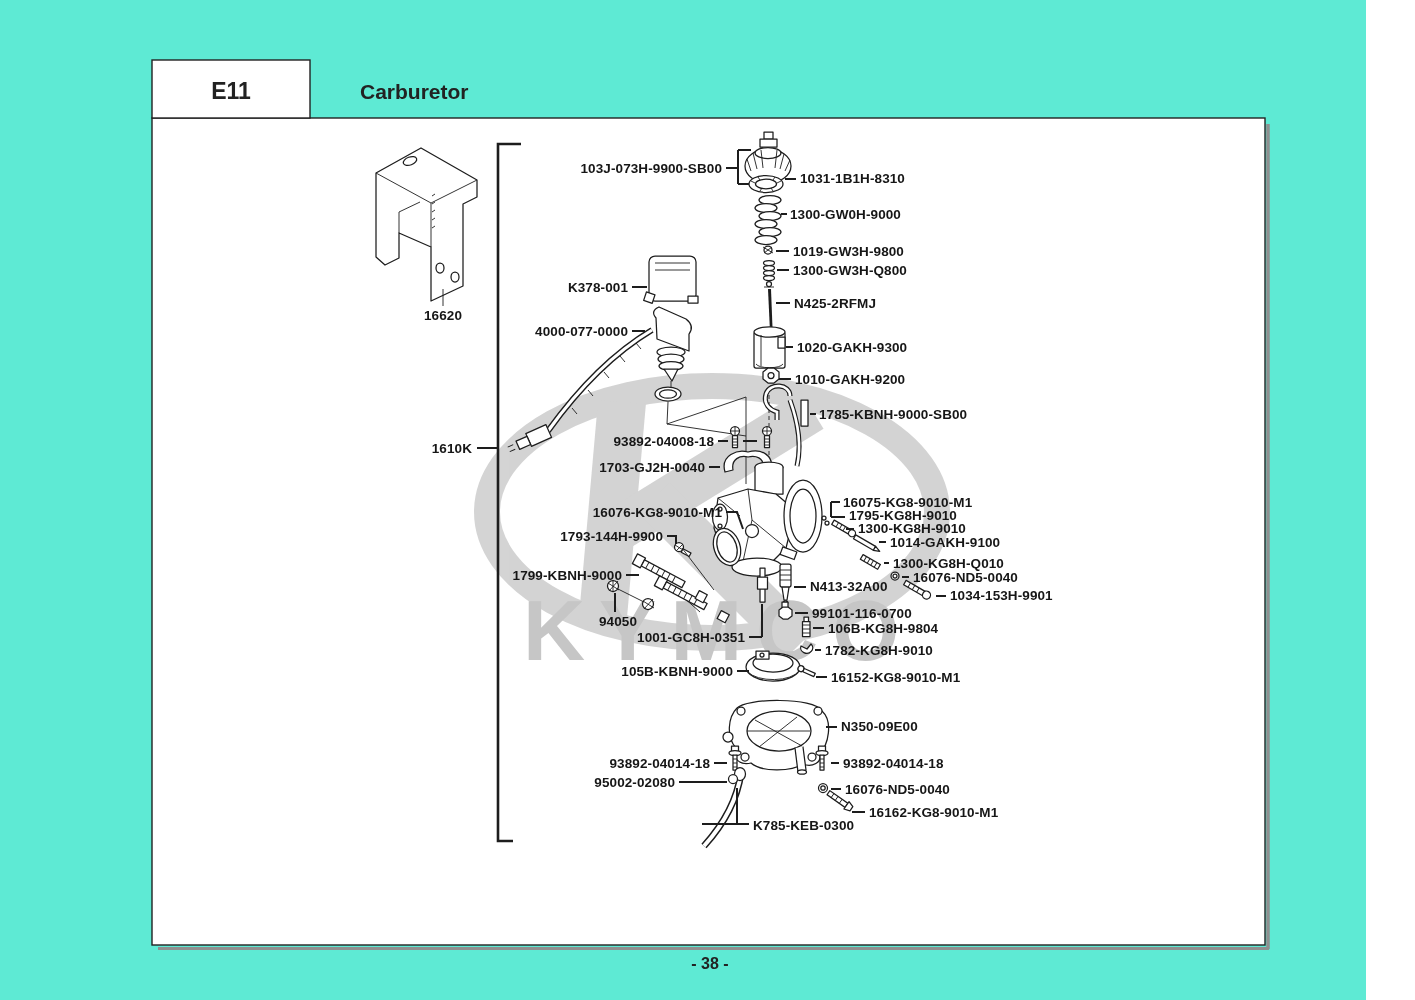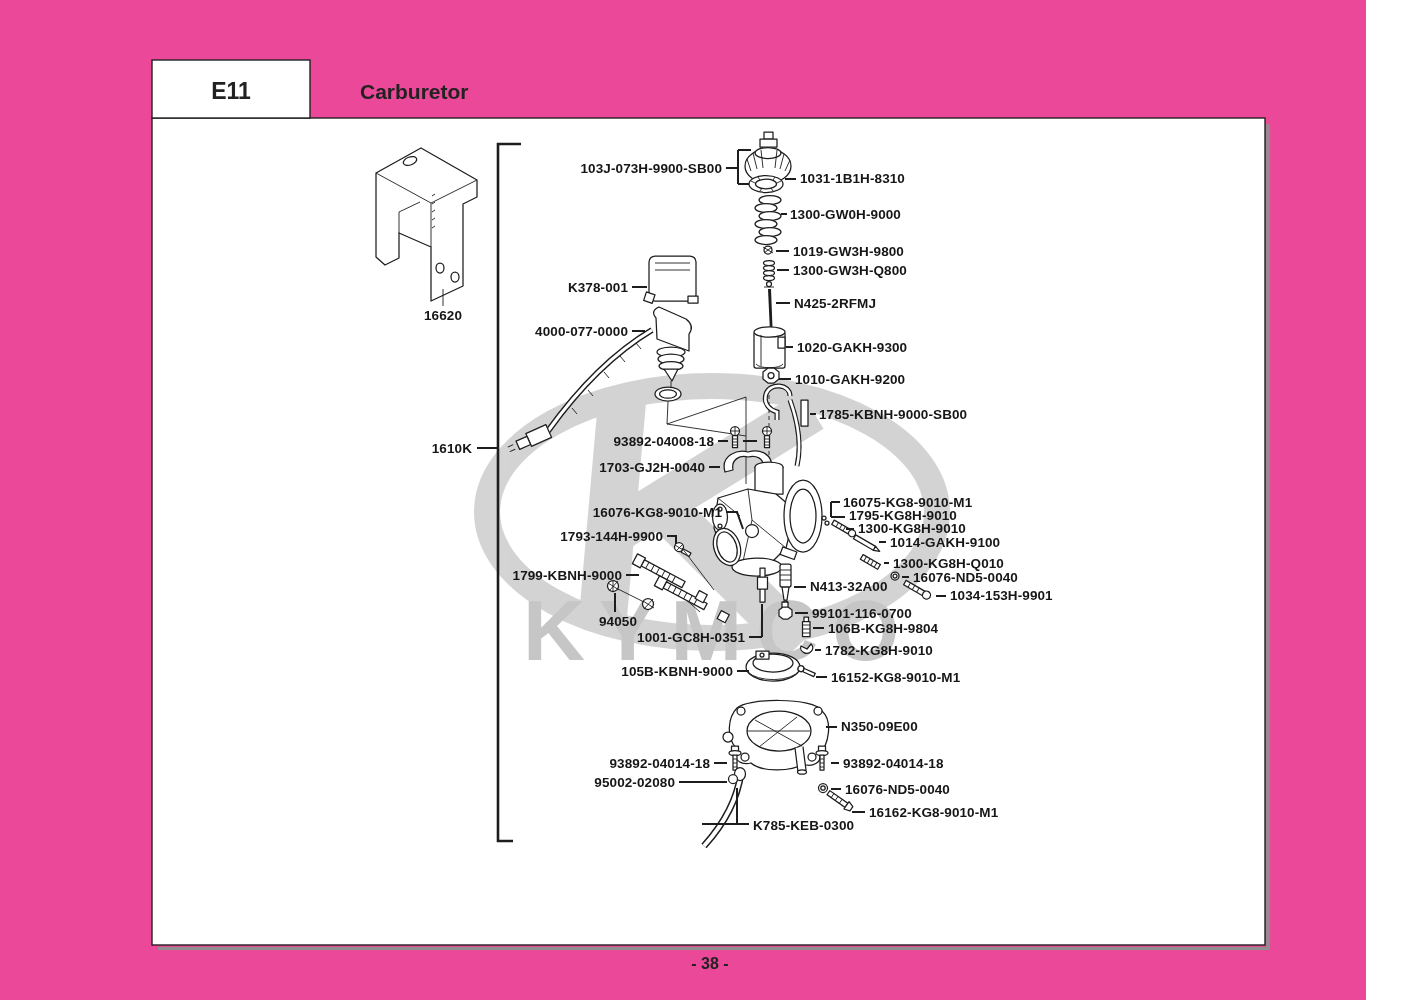--- a/index.html
+++ b/index.html
@@ -1,16 +1,16 @@
 <!DOCTYPE html>
 <html><head>
 <meta charset="utf-8">
 <style>
   html,body{margin:0;padding:0;background:#fff;}
-  .page{position:relative;width:1366px;height:1000px;background:#ec4899;overflow:hidden;
+  .page{position:relative;width:1366px;height:1000px;background:#5eead4;overflow:hidden;
         font-family:"Liberation Sans",sans-serif;}
   svg text{font-family:"Liberation Sans",sans-serif;}
   .lbl{font-size:13.5px;font-weight:700;fill:#161616;letter-spacing:0.1px;}
   .hdr{font-weight:700;fill:#222;}
   .art{stroke:#1d1d1d;stroke-width:1.25;fill:#ffffff;stroke-linejoin:round;stroke-linecap:round;}
   .ln{stroke:#1d1d1d;stroke-width:2;fill:none;stroke-linecap:butt;}
   .thin{stroke:#1d1d1d;stroke-width:0.9;fill:none;}
   .wm{fill:none;stroke:#cccccc;}
 </style>
 </head>

